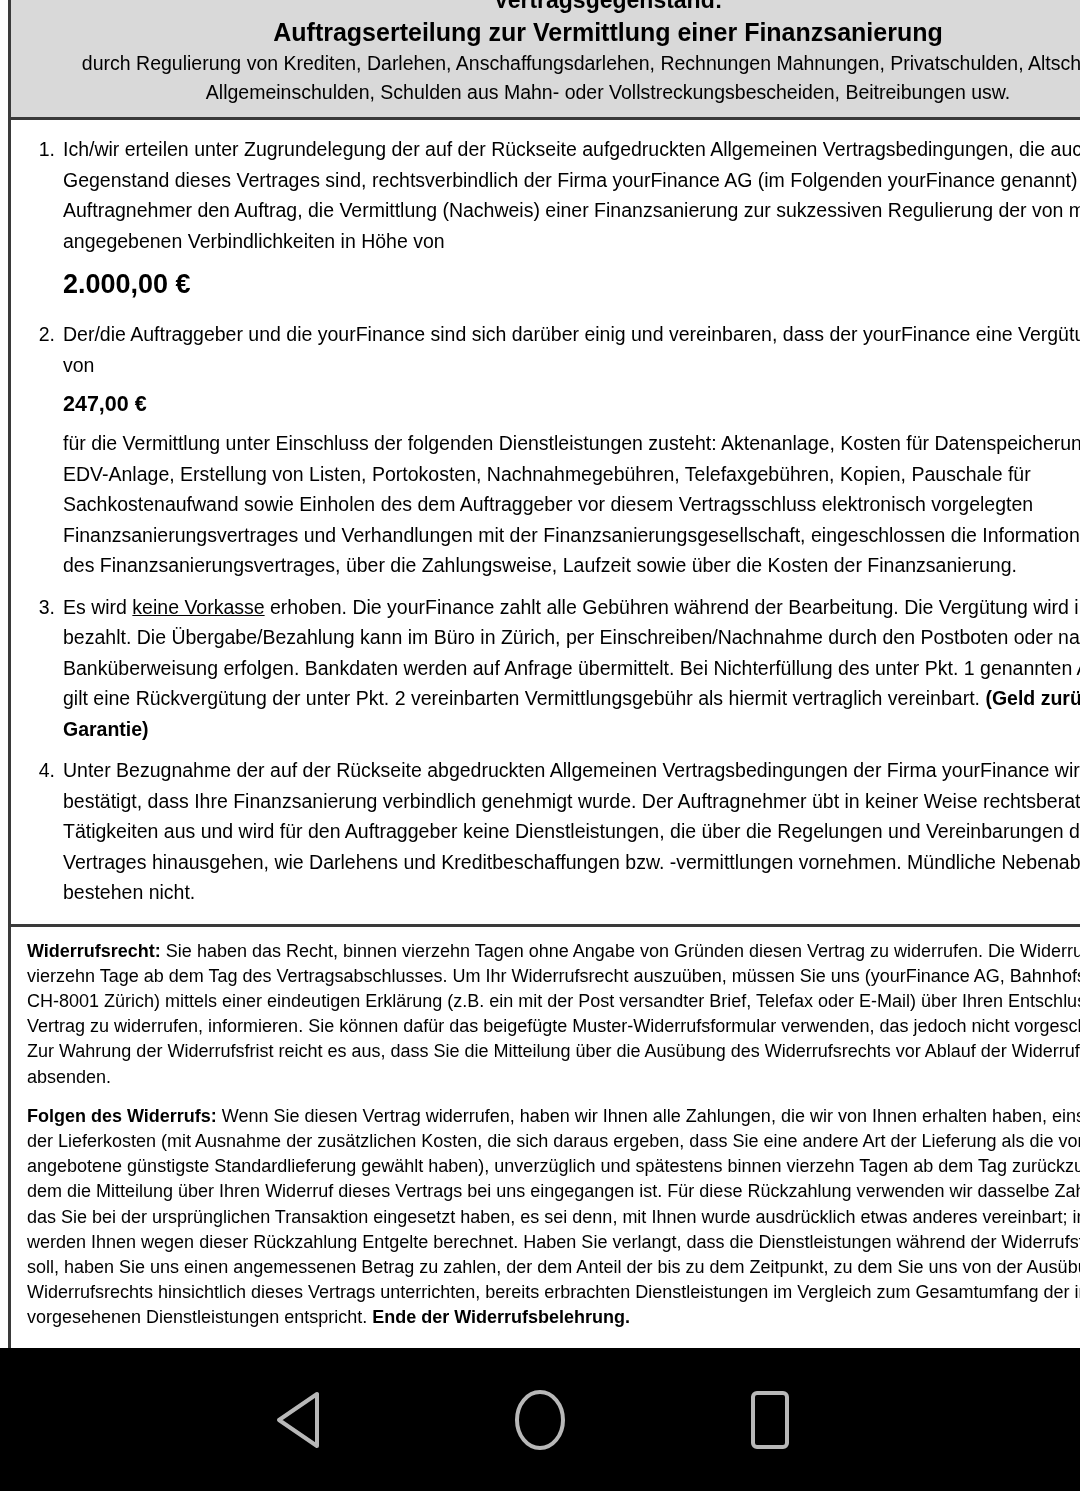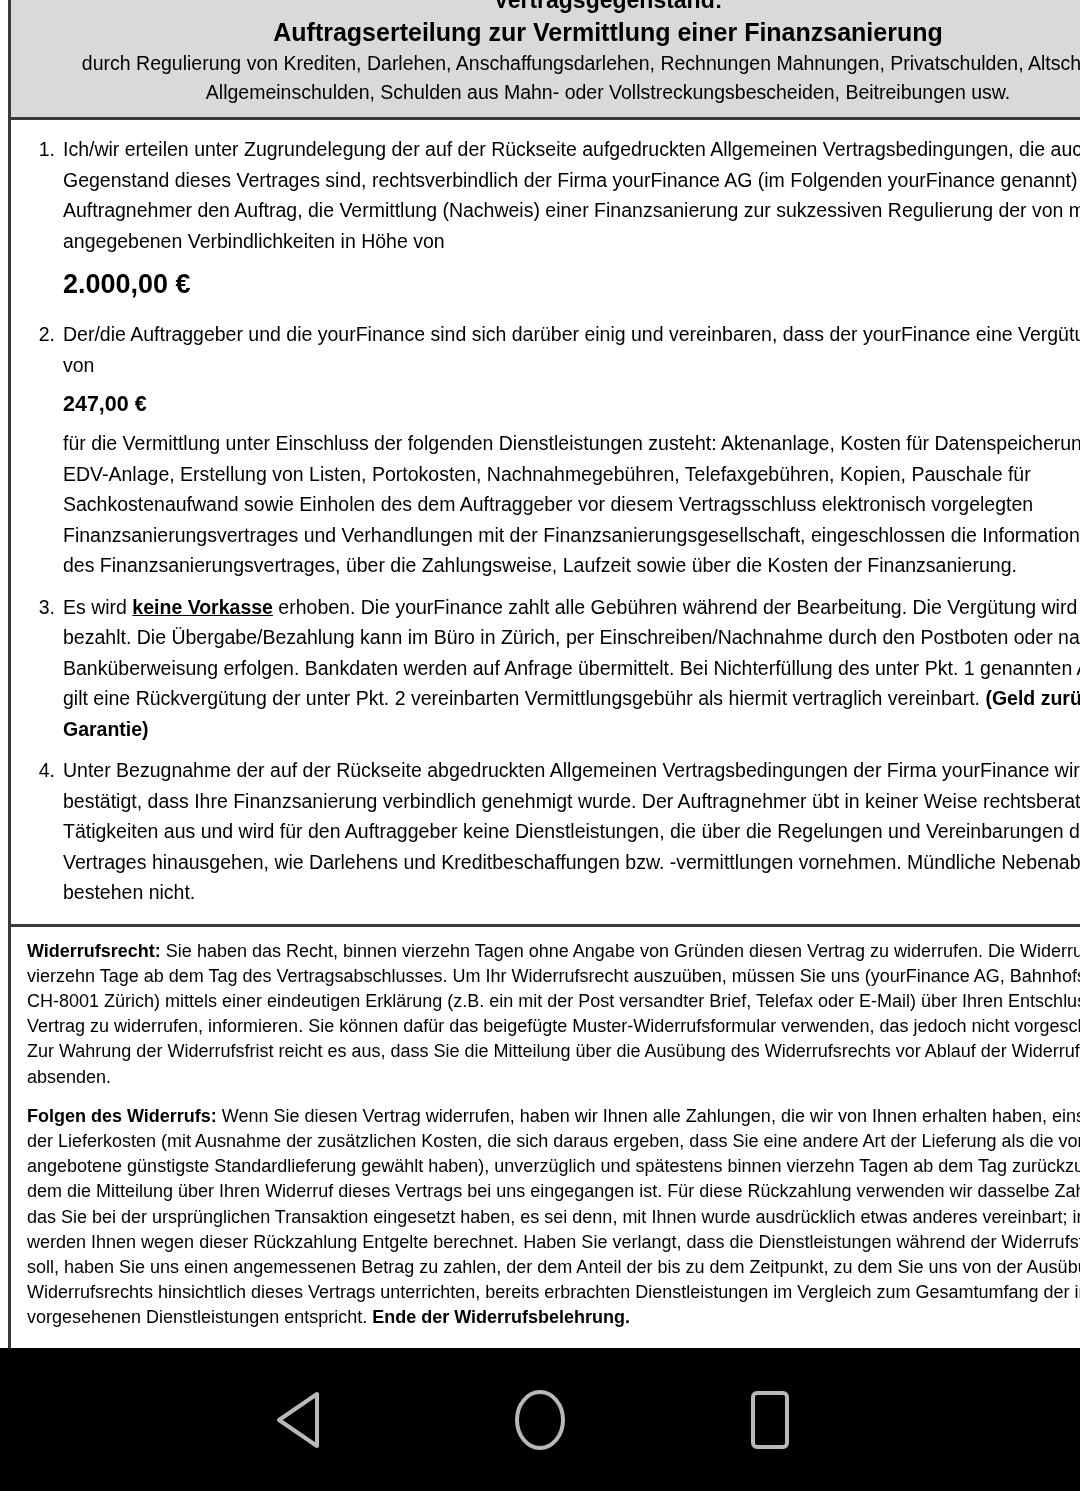--- a/index.html
+++ b/index.html
@@ -90,21 +90,21 @@
     font-weight: bold;
     line-height: 44px;
     margin: 6px 0 2px 0;
   }
   .amount-sm {
     font-size: 21.5px;
     font-weight: bold;
     line-height: 40px;
     margin: 4px 0 4px 0;
   }
-  .u-bold { font-weight: bold; text-decoration: underline; }
+  .u-bold { font-weight: normal; text-decoration: underline; }
   .b { font-weight: bold; }
 
   
   #revocation {
     padding: 12px 16px 14px 16px;
     border-bottom: 3px solid #3a3a3a;
   }
   .rev-para {
     font-size: 18px;
     line-height: 25.2px;

